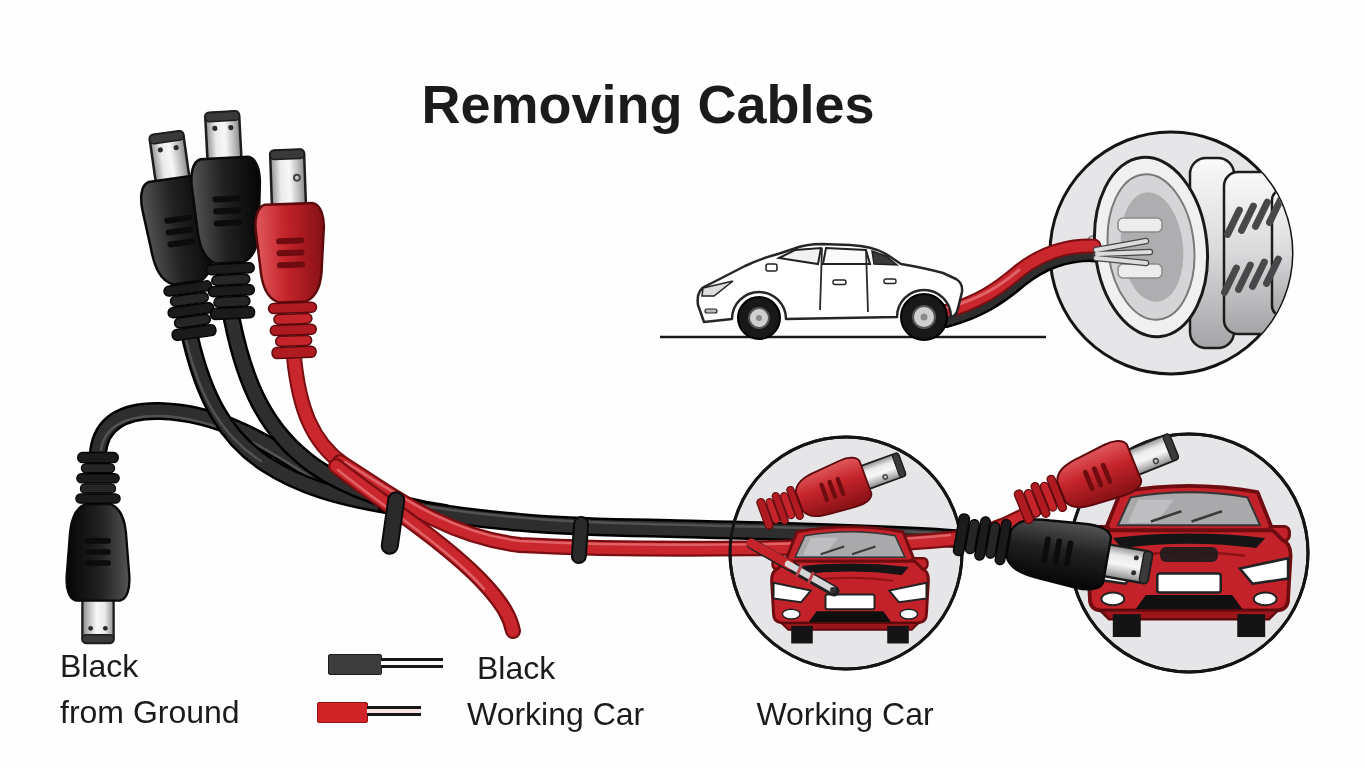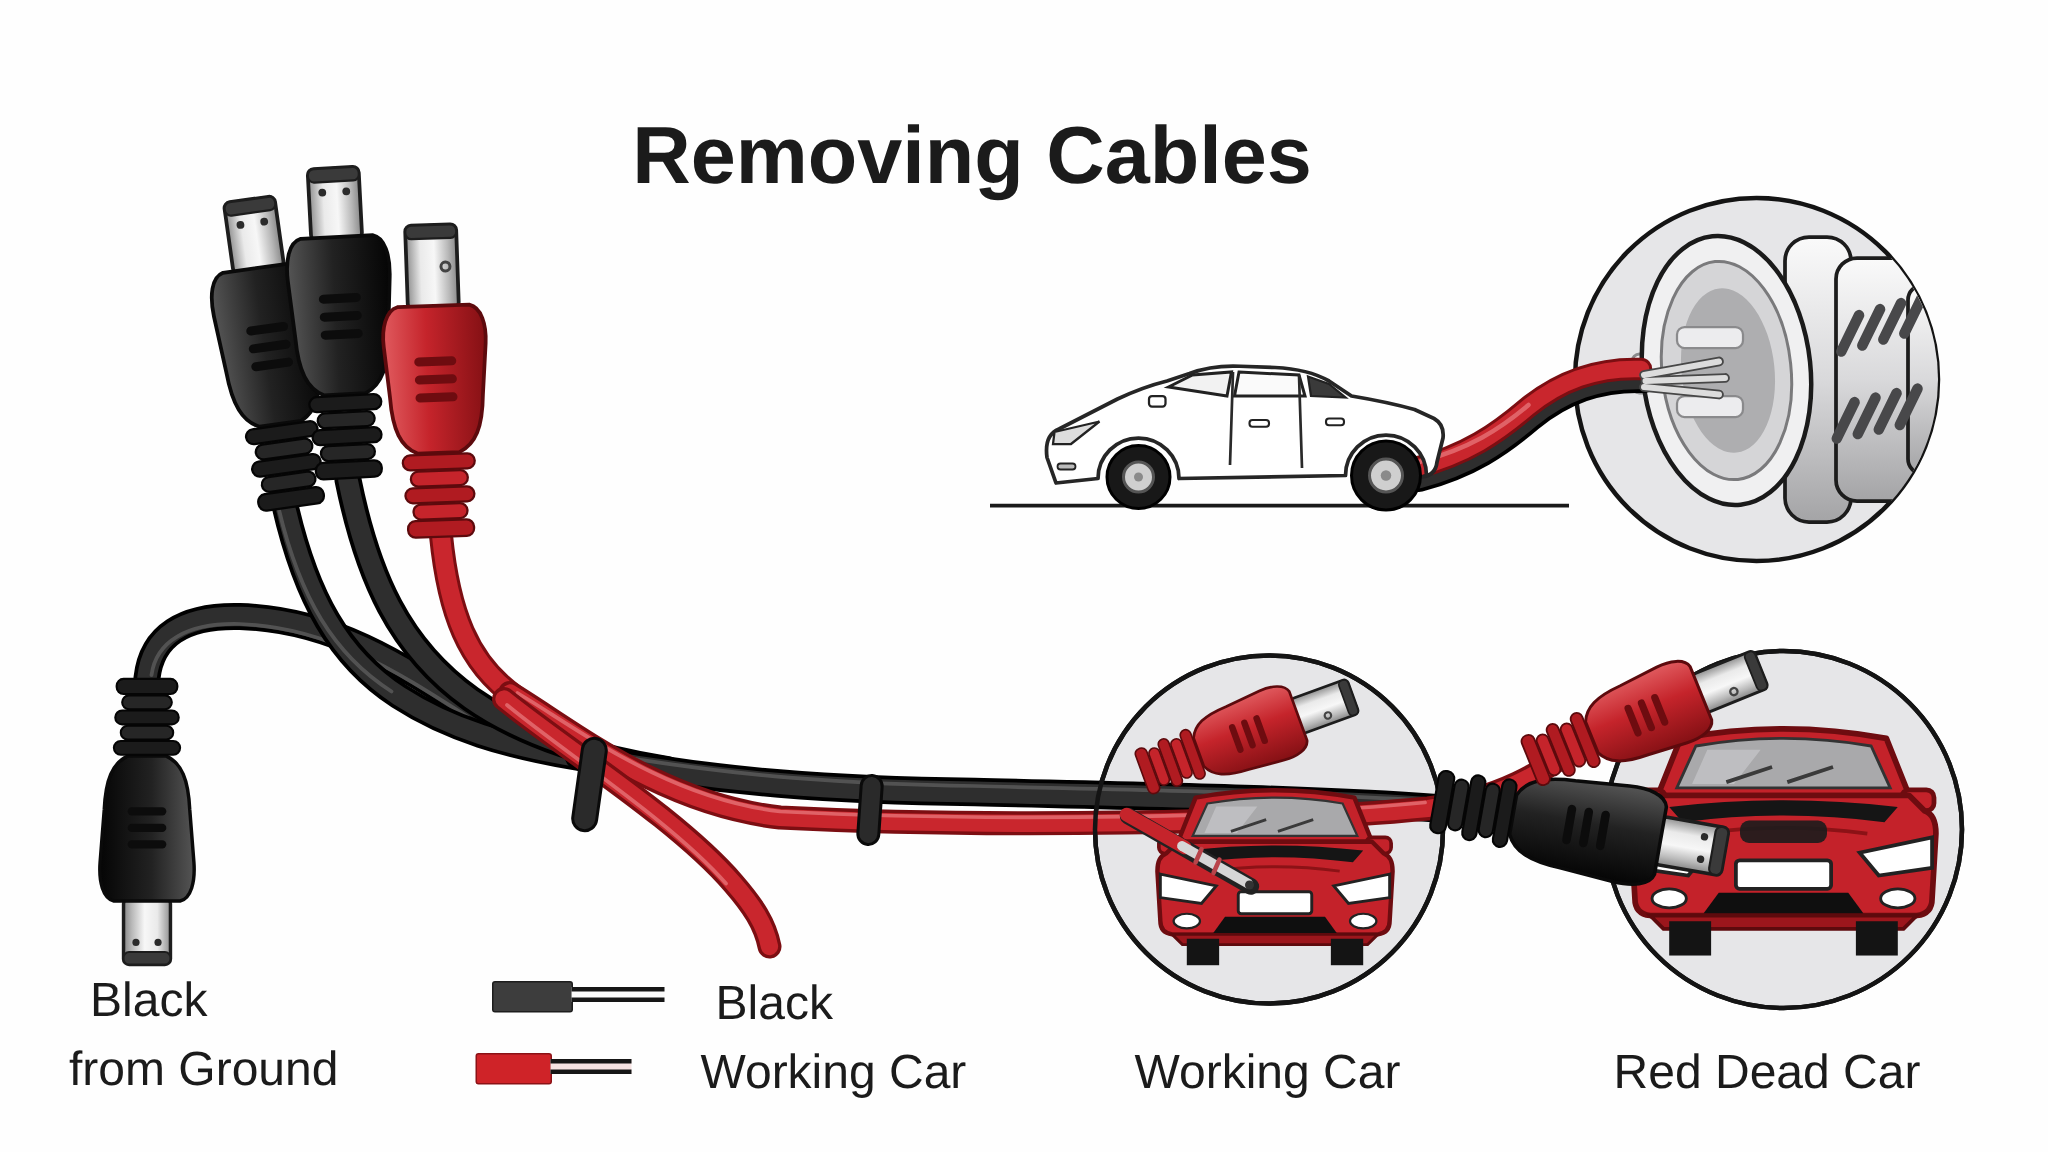--- a/index.html
+++ b/index.html
@@ -3,21 +3,21 @@
 <meta charset="utf-8">
 <style>
   html,body{margin:0;padding:0;background:#ffffff;}
   .stage{position:relative;width:1365px;height:768px;background:#fefefe;overflow:hidden;
          font-family:"Liberation Sans", sans-serif;}
   .stage svg{position:absolute;left:0;top:0;}
   .txt{position:absolute;color:#1b1b1b;white-space:nowrap;}
   .title{left:0;top:30px;width:1296px;text-align:center;font-size:54px;font-weight:700;margin-top:43px;}
   .lbl{font-size:32px;font-weight:400;}
   .ground1{left:60px;top:648px;}
-  .ground2{left:46px;top:694px;}
+  .ground2{left:60px;top:694px;}
   .legend-black-label{left:477px;top:650px;}
   .legend-red-label{left:467px;top:696px;}
   .working-car-label{left:725px;top:696px;width:240px;text-align:center;}
   .dead-car-label{left:1043px;top:696px;width:270px;text-align:center;}
   .swatch{position:absolute;border-radius:2px;}
   .swatch-black{left:328px;top:654px;width:52px;height:19px;background:#3d3d3d;border:1px solid #1d1d1d;}
   .swatch-red{left:317px;top:702px;width:49px;height:19px;background:#cf2328;border:1px solid #8c1216;}
   .wire{position:absolute;height:10px;box-sizing:border-box;
         border-top:3px solid #161616;border-bottom:3px solid #161616;}
   .wire-black{left:381px;top:658px;width:62px;background:#fafafa;}
@@ -249,14 +249,13 @@
 
   <div class="swatch swatch-black"></div>
   <div class="wire wire-black"></div>
   <div class="txt lbl legend-black-label">Black</div>
 
   <div class="swatch swatch-red"></div>
   <div class="wire wire-red"></div>
   <div class="txt lbl legend-red-label">Working Car</div>
 
   <div class="txt lbl working-car-label">Working Car</div>
-  <div class="txt lbl dead-car-label">Red Dead Car</div>
 </div>
 
 </body></html>

